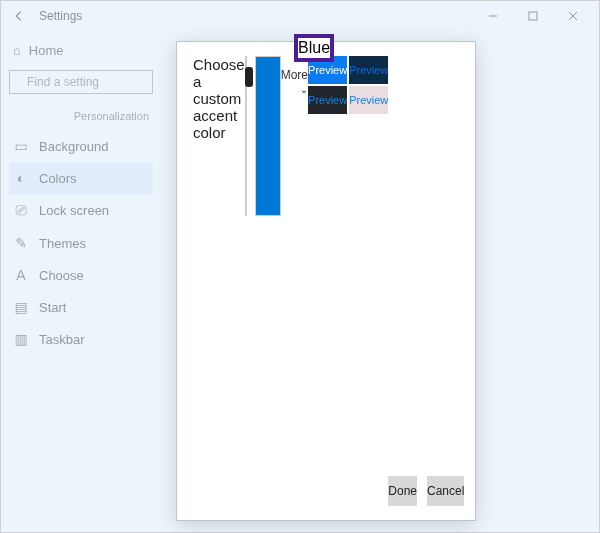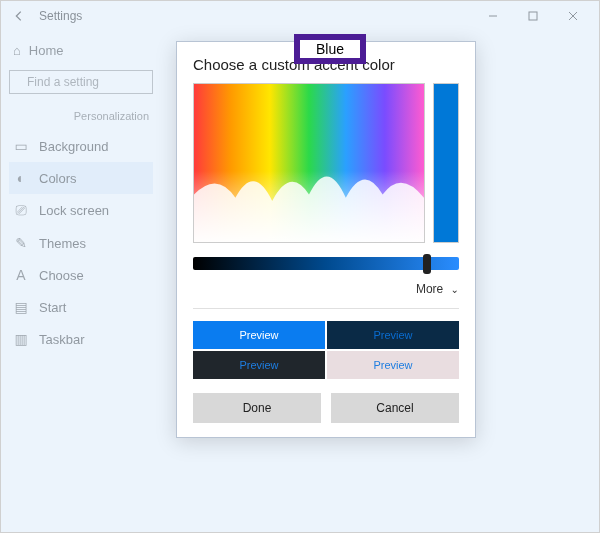--- a/index.html
+++ b/index.html
@@ -17,21 +17,21 @@
   .sidebar { width: 160px; padding: 6px 8px; color:#444; }
   .home-row { display:flex; align-items:center; gap:8px; padding:6px 4px; font-size:13px; cursor:pointer; }
   .search-box { width: 100%; border:1px solid #999; padding:4px 17px; font-size:12px; margin: 6px 0 12px; }
   .section-head { font-size: 11px; color:#666; margin: 4px 4px 8px; text-align: right; }
   .nav-item { display:flex; align-items:center; gap:10px; padding:8px 4px; font-size:13px; color:#333; cursor:pointer; }
   .nav-item .glyph { width:16px; text-align:center; color:#555; font-size:14px; }
   .nav-item.active { background:#e6f0fb; }
 
   .overlay { position:absolute; inset:0; background:rgba(220,235,250,0.55); pointer-events:none; }
 
-  .dialog { position:absolute; left:175px; top:40px; width:300px; height:397px; background:#fff; border:1px solid #b8c4d4; box-shadow:0 4px 20px rgba(0,0,0,0.15); padding:14px 16px; display:flex; flex-direction:column; }
+  .dialog { position:absolute; left:175px; top:40px; width:300px; height:480px; background:#fff; border:1px solid #b8c4d4; box-shadow:0 4px 20px rgba(0,0,0,0.15); padding:14px 16px; display:flex; flex-direction:row; }
   .dlg-title { font-size:15px; color:#222; margin-bottom:10px; }
   .picker-row { display:flex; gap:8px; height:160px; }
   .sat-field { flex:1; border:1px solid #ccc; position:relative; overflow:hidden; }
   .sat-svg { width:100%; height:100%; display:block; }
   .hue-col { width:26px; background:#0078d7; border:1px solid #ccc; }
   .value-slider { height:14px; margin-top:14px; position:relative; background:linear-gradient(90deg,#000 0%, #004a8f 50%, #2a8dff 100%); border-radius:2px; }
   .slider-thumb { position:absolute; top:-3px; width:8px; height:20px; background:#222; border-radius:3px; right:28px; cursor:pointer; }
   .more-row { text-align:right; font-size:12px; color:#333; margin-top:12px; cursor:pointer; }
   .more-row .chev { font-size:10px; margin-left:4px; }
 
@@ -40,21 +40,21 @@
   .preview-grid { display:grid; grid-template-columns:1fr 1fr; grid-template-rows:28px 28px; gap:2px; }
   .pv { display:flex; align-items:center; justify-content:center; font-size:11px;text-align:center; }
   .pv1 { background:#0a7cf0; color:#fff; }
   .pv2 { background:#0a2a46; color:#0a6cd0; }
   .pv3 { background:#20262c; color:#1e7de0; }
   .pv4 { background:#e9dde0; color:#1e7de0; }
 
   .dlg-buttons { margin-top:auto; display:flex; gap:10px; padding-top:14px; }
   .dlg-btn { flex:1; height:30px; background:#d8d8d8; border:none; font-size:12px; color:#222; cursor:pointer; }
 
-  .tooltip { position:absolute; left:293px; top:33px; background:#fff; border:6px solid #4c1d95; font-size:14px; padding:1px 16px; z-index:5; }
+  .tooltip { position:absolute; left:293px; top:33px; background:#fff; border:4px solid #4c1d95; font-size:16px; padding:1px 0; z-index:5; }
 </style>
 </head>
 <body>
 
 <div class="window">
   <div class="titlebar">
     <div class="back-btn">
       <svg viewBox="0 0 16 16" width="14" height="14">
           <path d="M10 3 L5 8 L10 13" stroke="#333" stroke-width="1.5" fill="none"></path>
         </svg>

